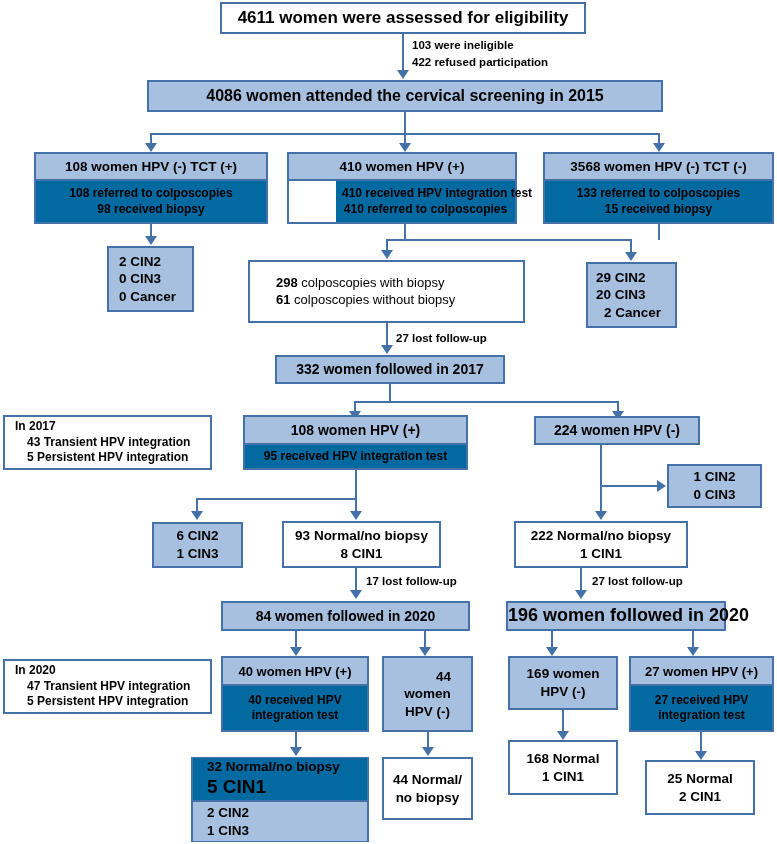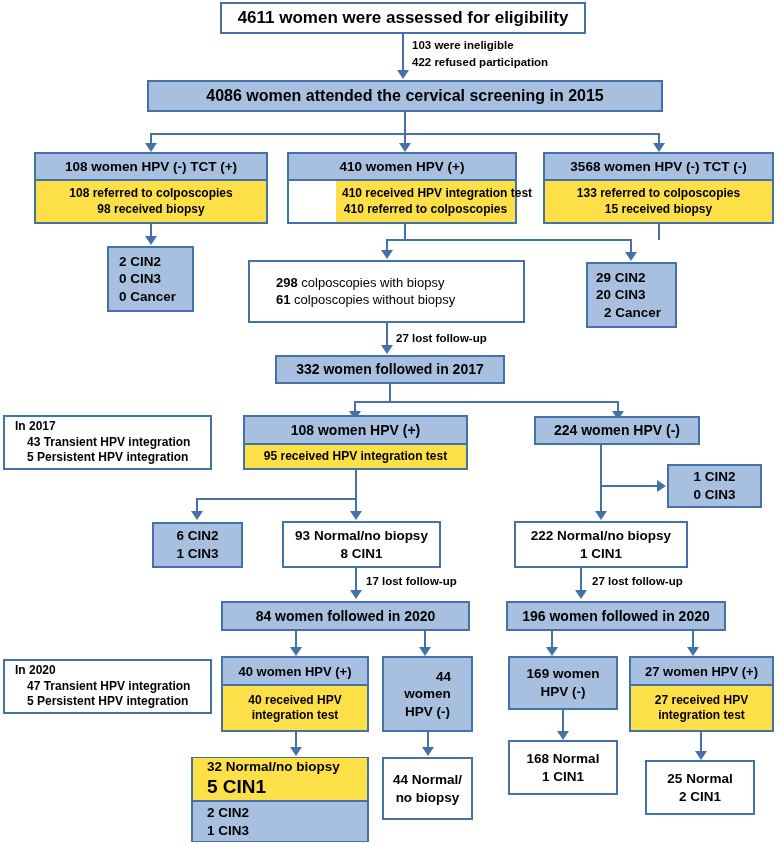--- a/index.html
+++ b/index.html
@@ -24,21 +24,21 @@
   .box.fill{ background:#a8c0e0; }
   .hdr{
     box-sizing:border-box;
     background:#a8c0e0;
     border-bottom:2px solid #4472a8;
     text-align:center;
     display:flex;align-items:center;justify-content:center;
   }
   .body{
     box-sizing:border-box;
-    background:#fde047;
+    background:#0369a1;
     display:flex;flex-direction:column;justify-content:center;
     padding:2px 6px;
   }
   .body.fill{background:#a8c0e0;}
   .ctr{text-align:center;}
   .lft{text-align:left;}
   .ln{line-height:1.30;white-space:nowrap;}
   .ind{padding-left:26px;}
   .reg{font-weight:normal;}
   .note{
@@ -222,21 +222,21 @@
   <div class="ar-d" style="left:575px;top:590px;"></div>
   <div class="note" style="left:592px;top:574px;font-size:11.5px;">
     <span>27 lost follow-up</span>
   </div>
 
   <div class="box fill" style="left:221px;top:601px;width:249px;height:30px;">
     <div class="ln ctr" style="font-size:14px;">84 women followed in 2020</div>
   </div>
 
   <div class="box fill" style="left:506px;top:601px;width:220px;height:30px;">
-    <div class="ln ctr" style="font-size:14px;">196 women followed in 2020</div>
+    <div class="ln ctr" style="font-size:18px;">196 women followed in 2020</div>
   </div>
 
   <div class="vl" style="left:295px;top:631px;height:18px;"></div>
   <div class="ar-d" style="left:290px;top:647px;"></div>
   <div class="vl" style="left:424px;top:631px;height:18px;"></div>
   <div class="ar-d" style="left:419px;top:647px;"></div>
 
   <div class="vl" style="left:551px;top:631px;height:18px;"></div>
   <div class="ar-d" style="left:546px;top:647px;"></div>
   <div class="vl" style="left:692px;top:631px;height:18px;"></div>

